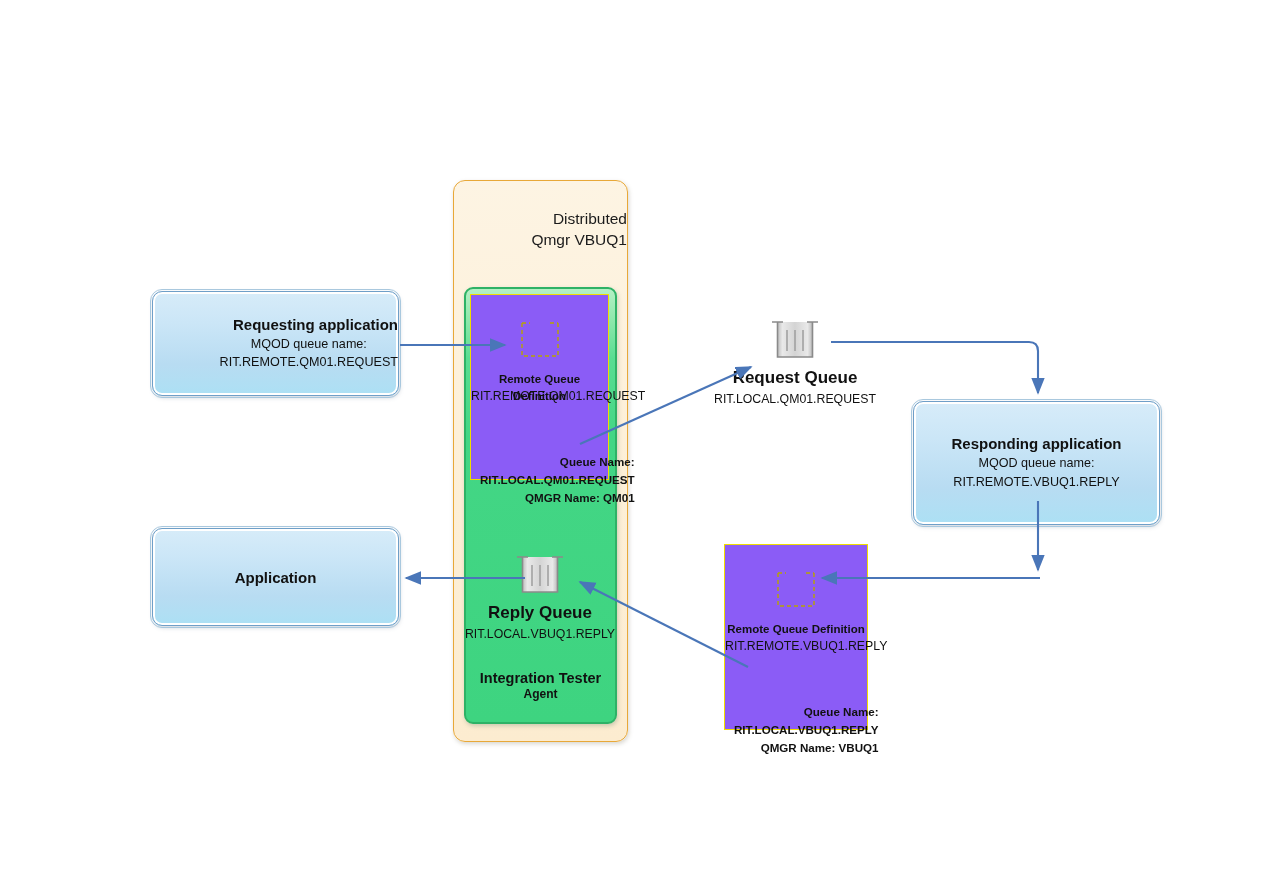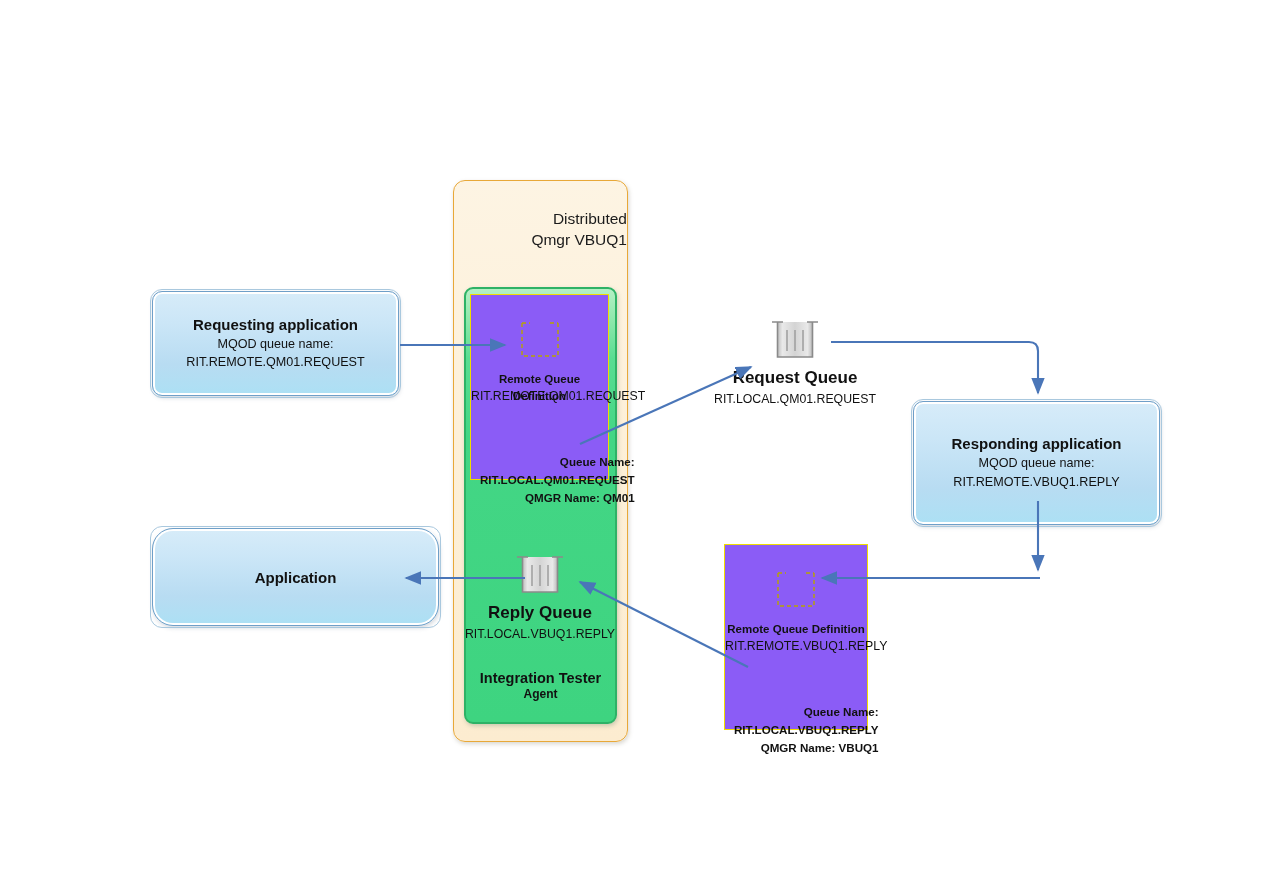--- a/index.html
+++ b/index.html
@@ -259,30 +259,30 @@
         <path d="M2 4 L13 4 M37 4 L48 4" fill="none" stroke="#8a8a8a" stroke-width="1.6"></path>
         <path d="M17 12 L17 33 M25 12 L25 33 M33 12 L33 33" fill="none" stroke="#9d9d9d" stroke-width="1.5"></path>
       </svg>
     </div>
     <div class="queue-caption">
       <span class="qc1">Reply Queue</span>
       <span class="qc2">RIT.LOCAL.VBUQ1.REPLY</span>
     </div>
   </div>
 
-  <div class="appbox" style="left:152px; top:291px; width:247px; height:105px;">
+  <div class="appbox" style="left:152px; top:291px; width:247px; height:105px;align-items:flex-end;">
     <div class="outerline"></div>
     <div class="app-title">Requesting application</div>
     <div class="app-sub">
       <div>MQOD queue name:</div>
       <div>RIT.REMOTE.QM01.REQUEST</div>
     </div>
   </div>
 
-  <div class="appbox" style="left:152px; top:528px; width:287px; height:98px;border-radius:21px;">
+  <div class="appbox" style="left:152px; top:528px; width:247px; height:98px;">
     <div class="outerline"></div>
     <div class="app-title">Application</div>
   </div>
 
   <div class="appbox" style="left:913px; top:401px; width:247px; height:124px;">
     <div class="outerline"></div>
     <div class="app-title">Responding application</div>
     <div class="app-sub">
       <div>MQOD queue name:</div>
       <div>RIT.REMOTE.VBUQ1.REPLY</div>

